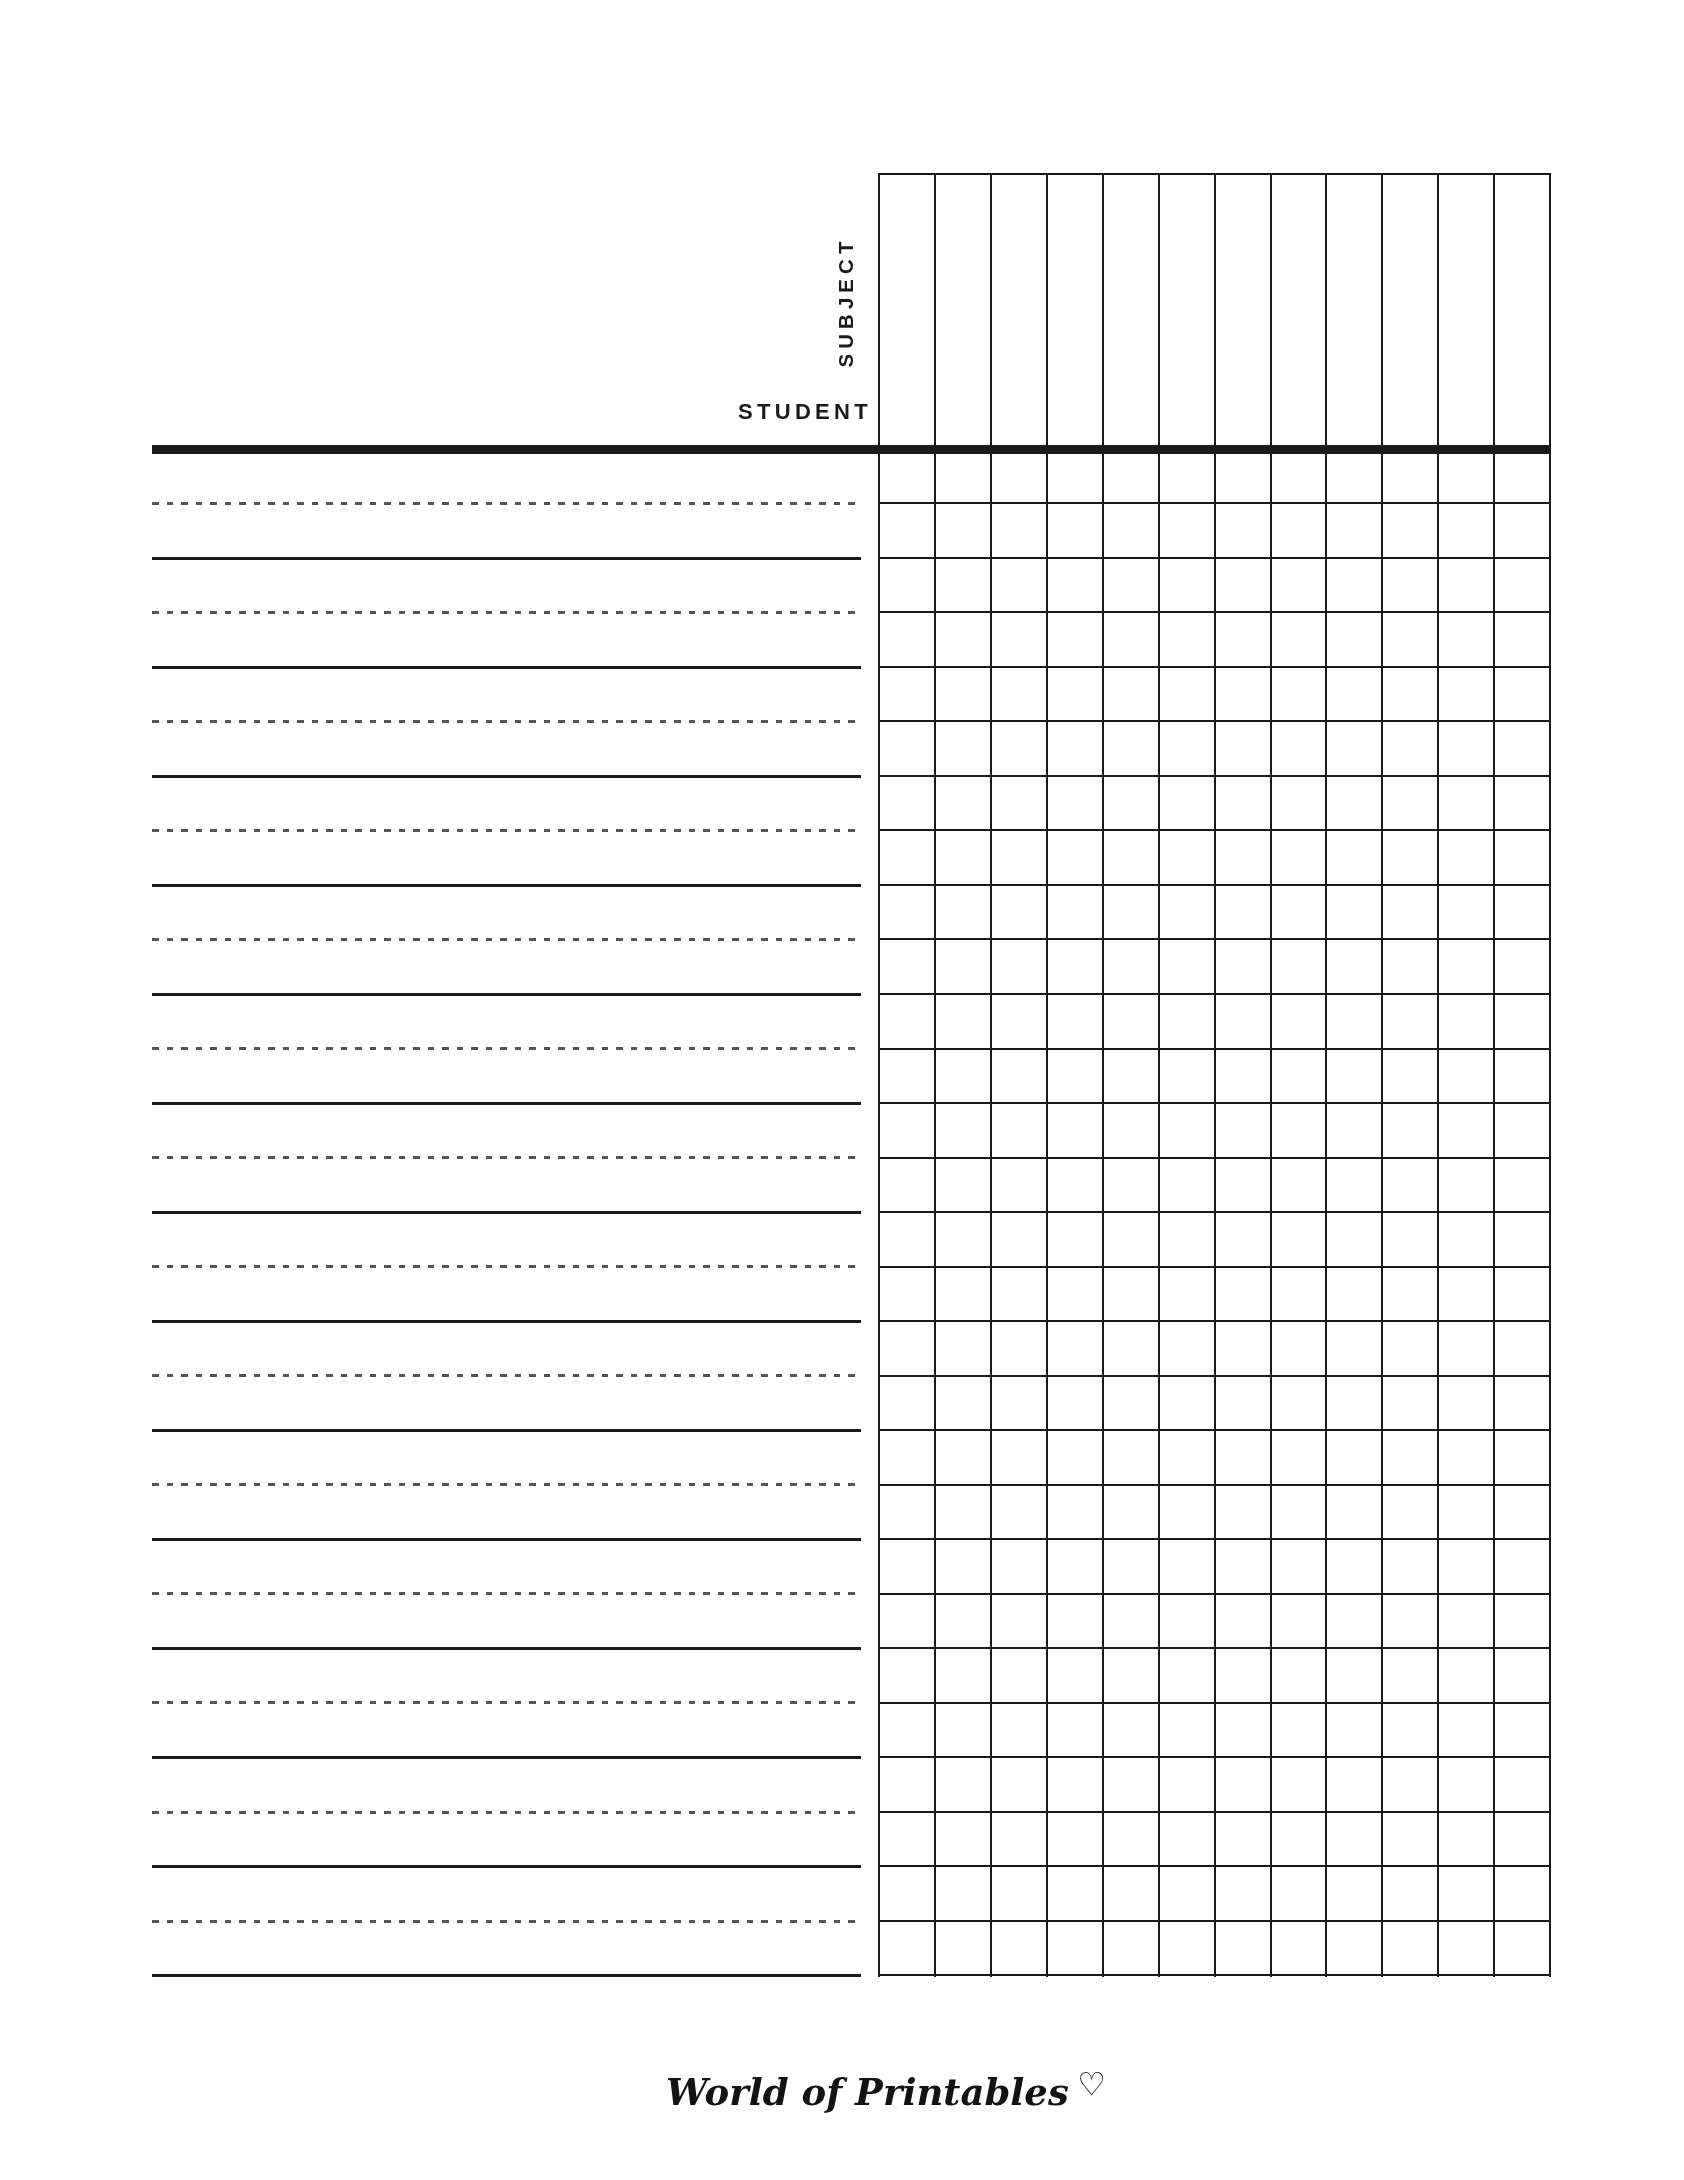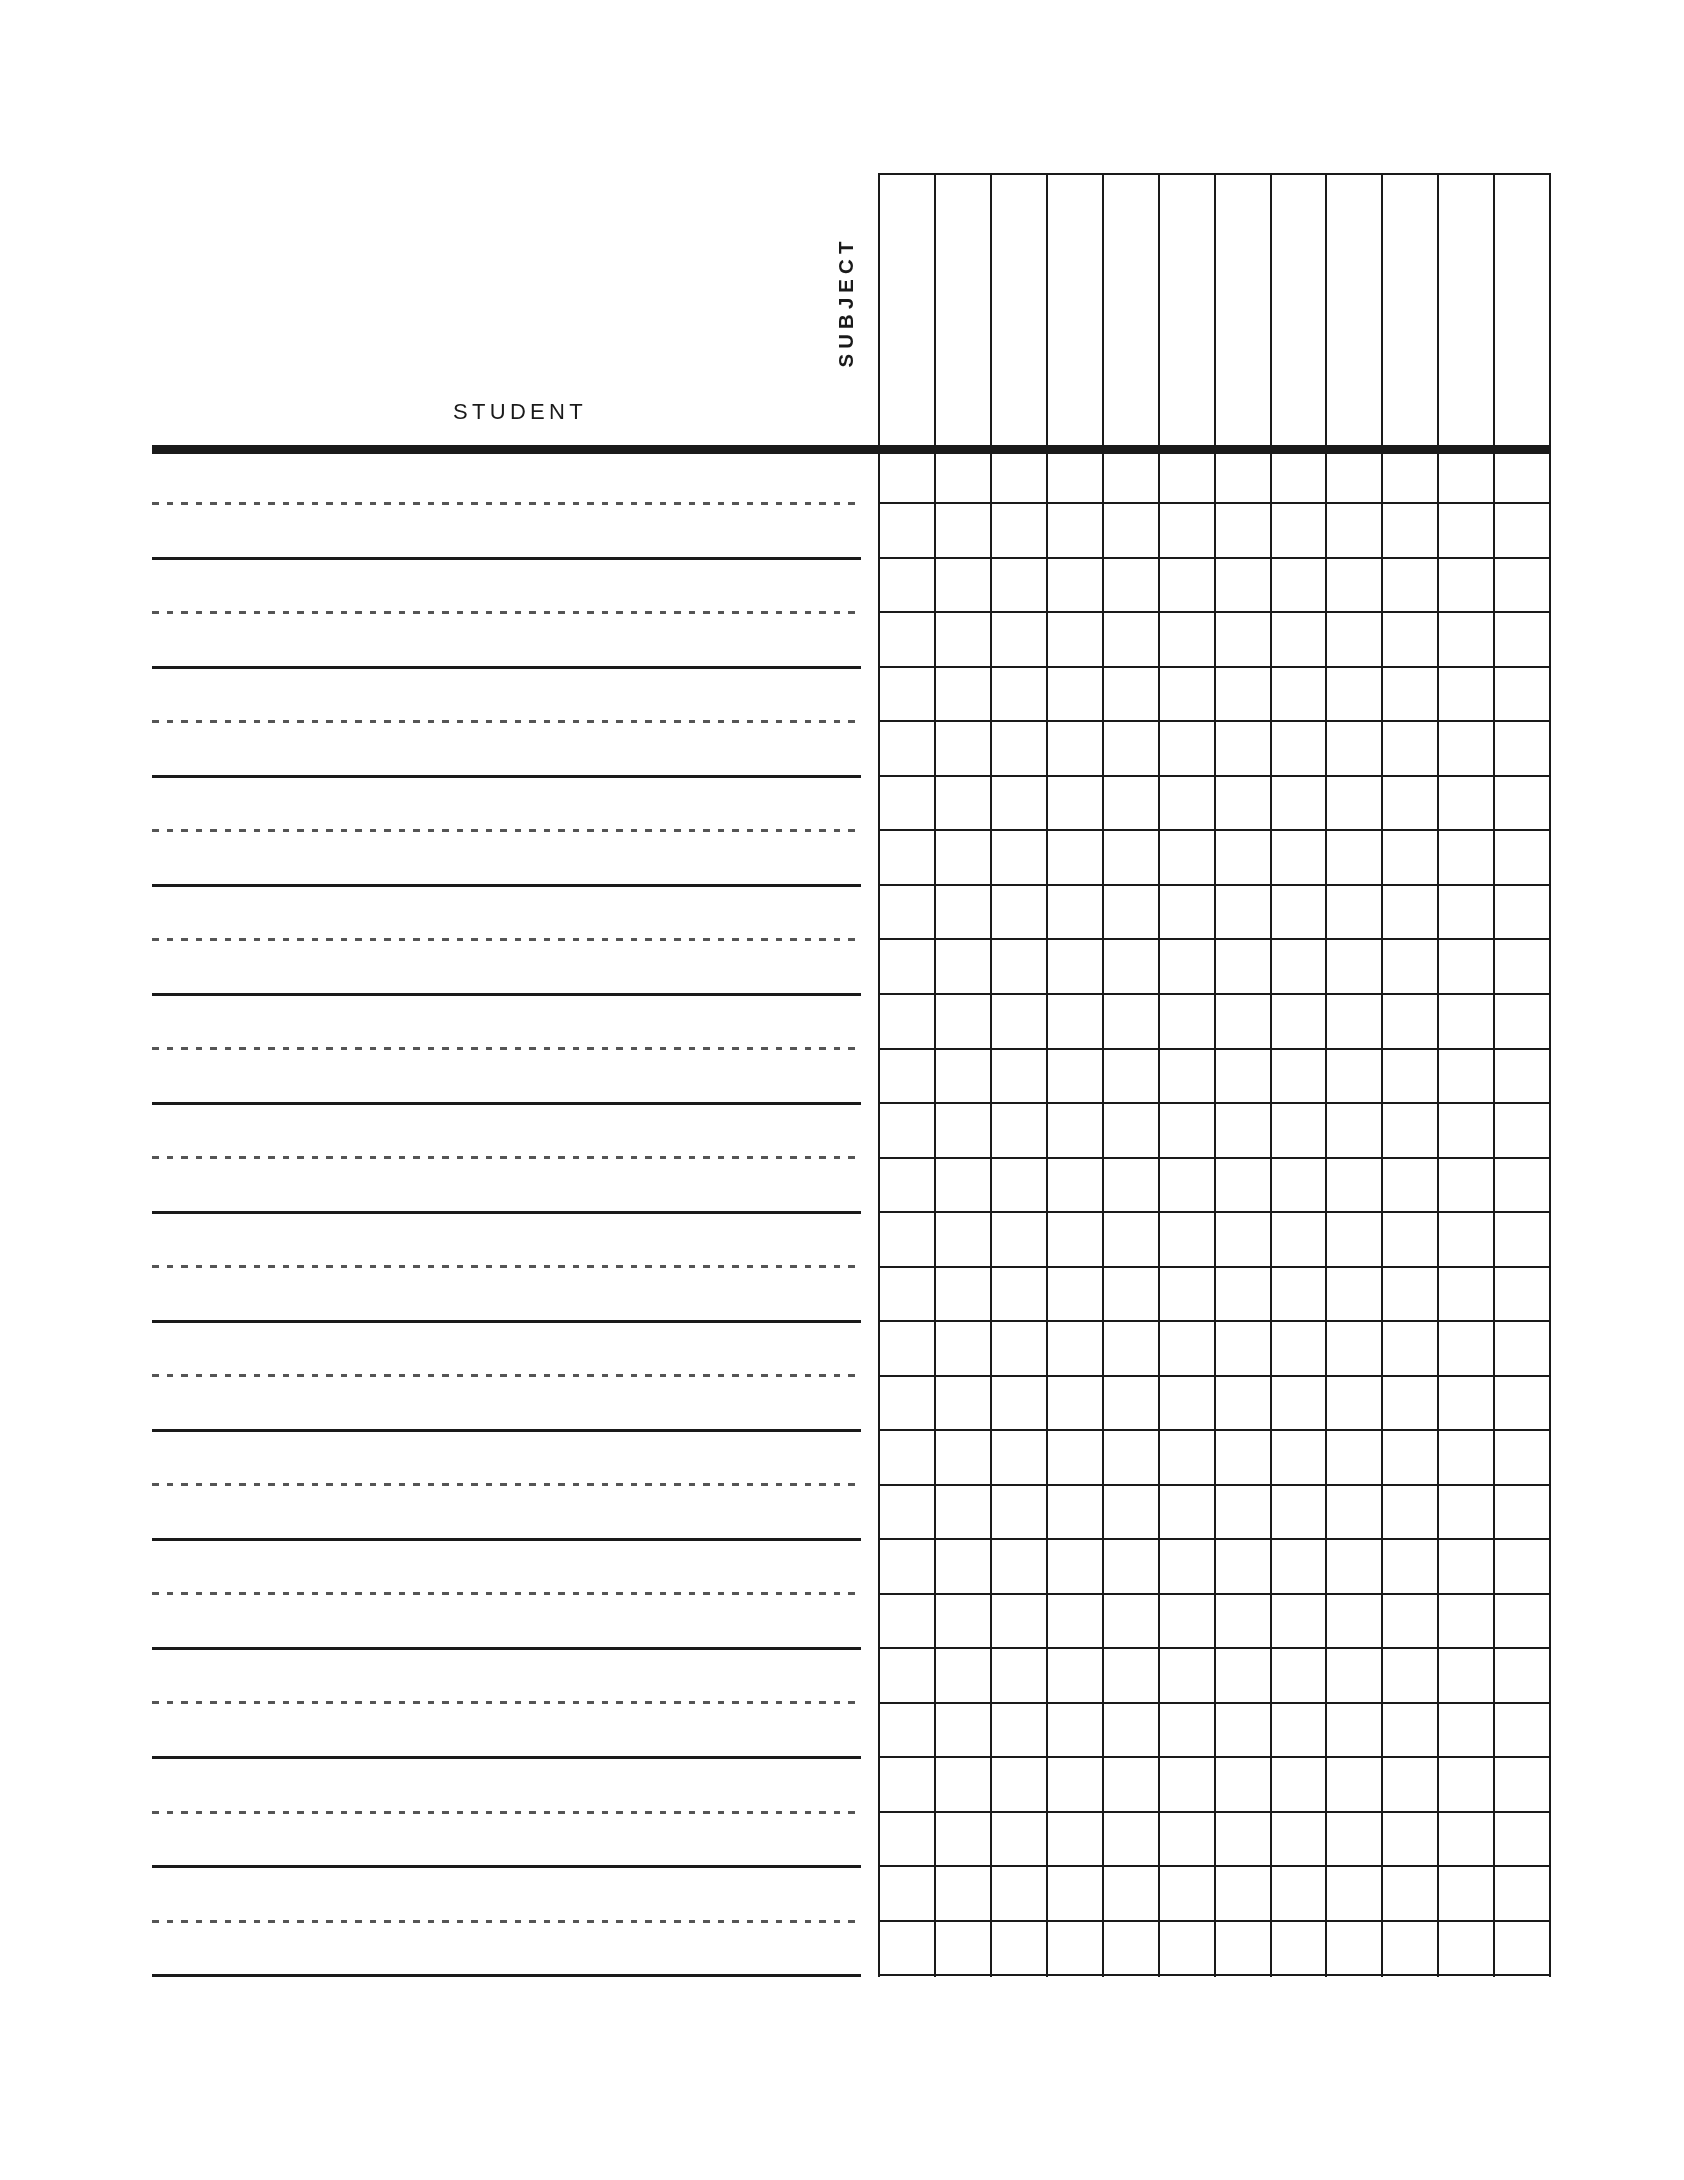--- a/index.html
+++ b/index.html
@@ -7,22 +7,22 @@
     width:1685px;height:2181px;position:relative;background:#ffffff;
     font-family:"Liberation Sans",sans-serif;overflow:hidden;
   }
   .page{position:absolute;inset:0;background:#ffffff;}
   .title{
     position:absolute;left:156px;top:192px;
     font-size:43px;line-height:43px;font-weight:700;letter-spacing:0.9px;
     color:var(--ink,#1a1a1a);white-space:nowrap;
   }
   .student-label{
-    position:absolute;left:152px;width:736px;top:401px;text-align:center;
-    font-size:22px;line-height:22px;font-weight:400;letter-spacing:4.3px;
+    position:absolute;left:136px;width:736px;top:401px;text-align:right;
+    font-size:22px;line-height:22px;font-weight:700;letter-spacing:4.3px;
     color:var(--ink,#1a1a1a);
   }
   .subject-label{
     position:absolute;left:846px;top:302px;
     transform:translate(-50%,-50%) rotate(-90deg);
     font-size:20.4px;line-height:20.4px;font-weight:700;letter-spacing:5.1px;
     color:var(--ink,#1a1a1a);white-space:nowrap;
   }
   .thick-divider{
     position:absolute;left:152px;top:445px;width:1398px;height:9.4px;
@@ -125,15 +125,18 @@
       <div class="grid-line" style="left: 879px; top: 1593px; width: 671px; height: 2.1px;"></div>
       <div class="grid-line" style="left: 879px; top: 1647px; width: 671px; height: 2.1px;"></div>
       <div class="grid-line" style="left: 879px; top: 1702px; width: 671px; height: 2.1px;"></div>
       <div class="grid-line" style="left: 879px; top: 1756px; width: 671px; height: 2.1px;"></div>
       <div class="grid-line" style="left: 879px; top: 1811px; width: 671px; height: 2.1px;"></div>
       <div class="grid-line" style="left: 879px; top: 1865px; width: 671px; height: 2.1px;"></div>
       <div class="grid-line" style="left: 879px; top: 1920px; width: 671px; height: 2.1px;"></div>
       <div class="grid-line" style="left: 879px; top: 1974px; width: 671px; height: 2.1px;"></div>
     </div>
 
+  <div class="footer">
+    <span>World of Printables</span><span class="heart">♡</span>
+  </div>
 
 </main>
 
 
 </body></html>

